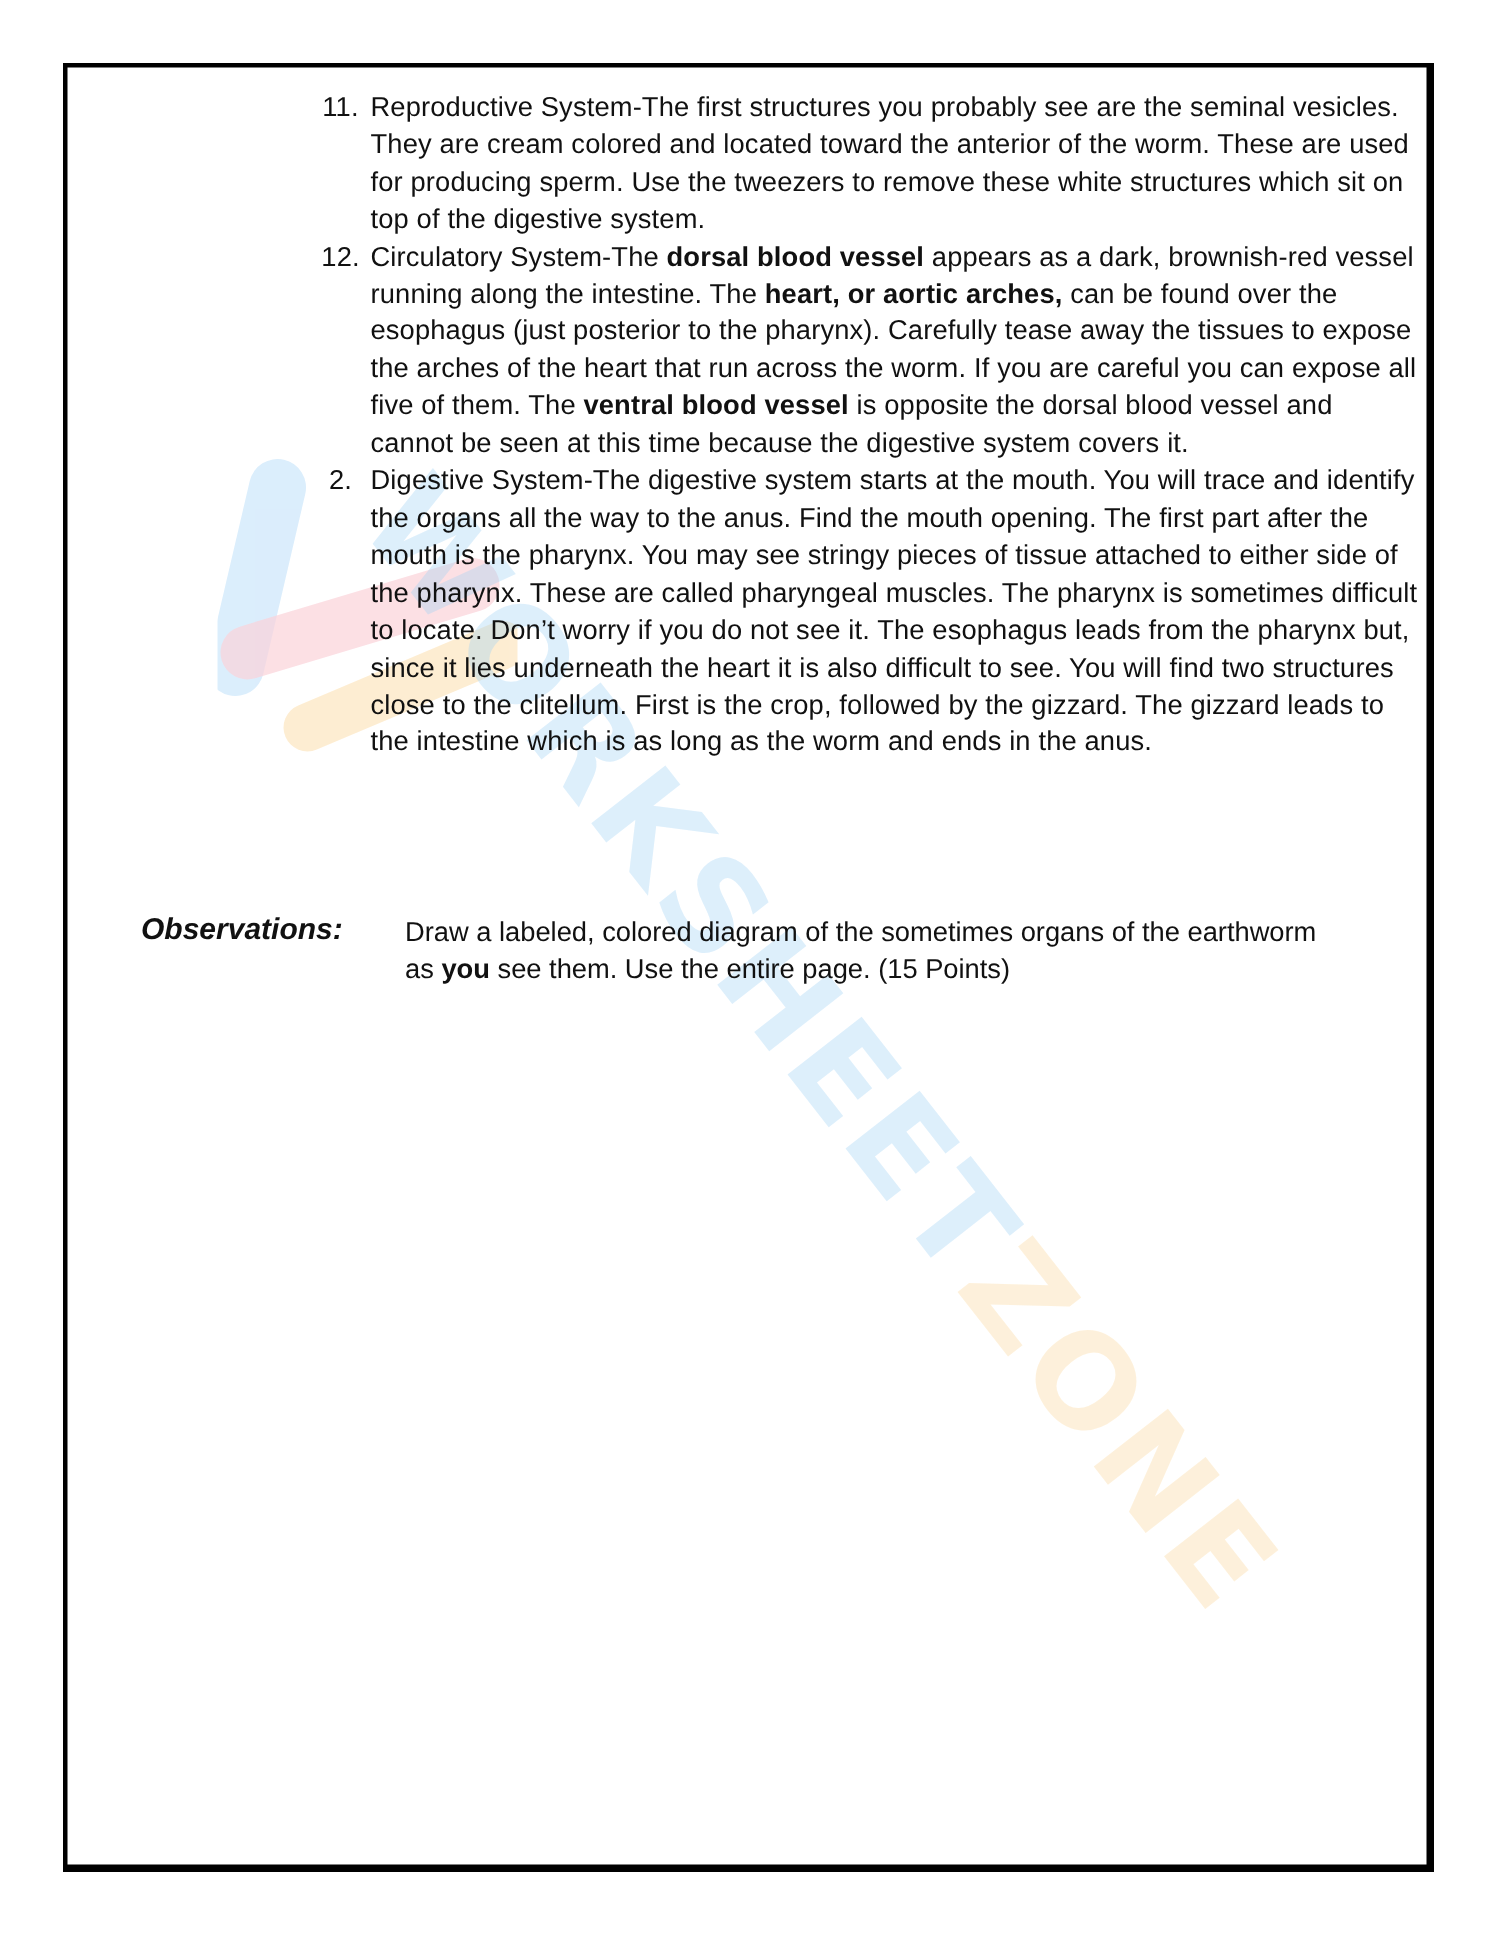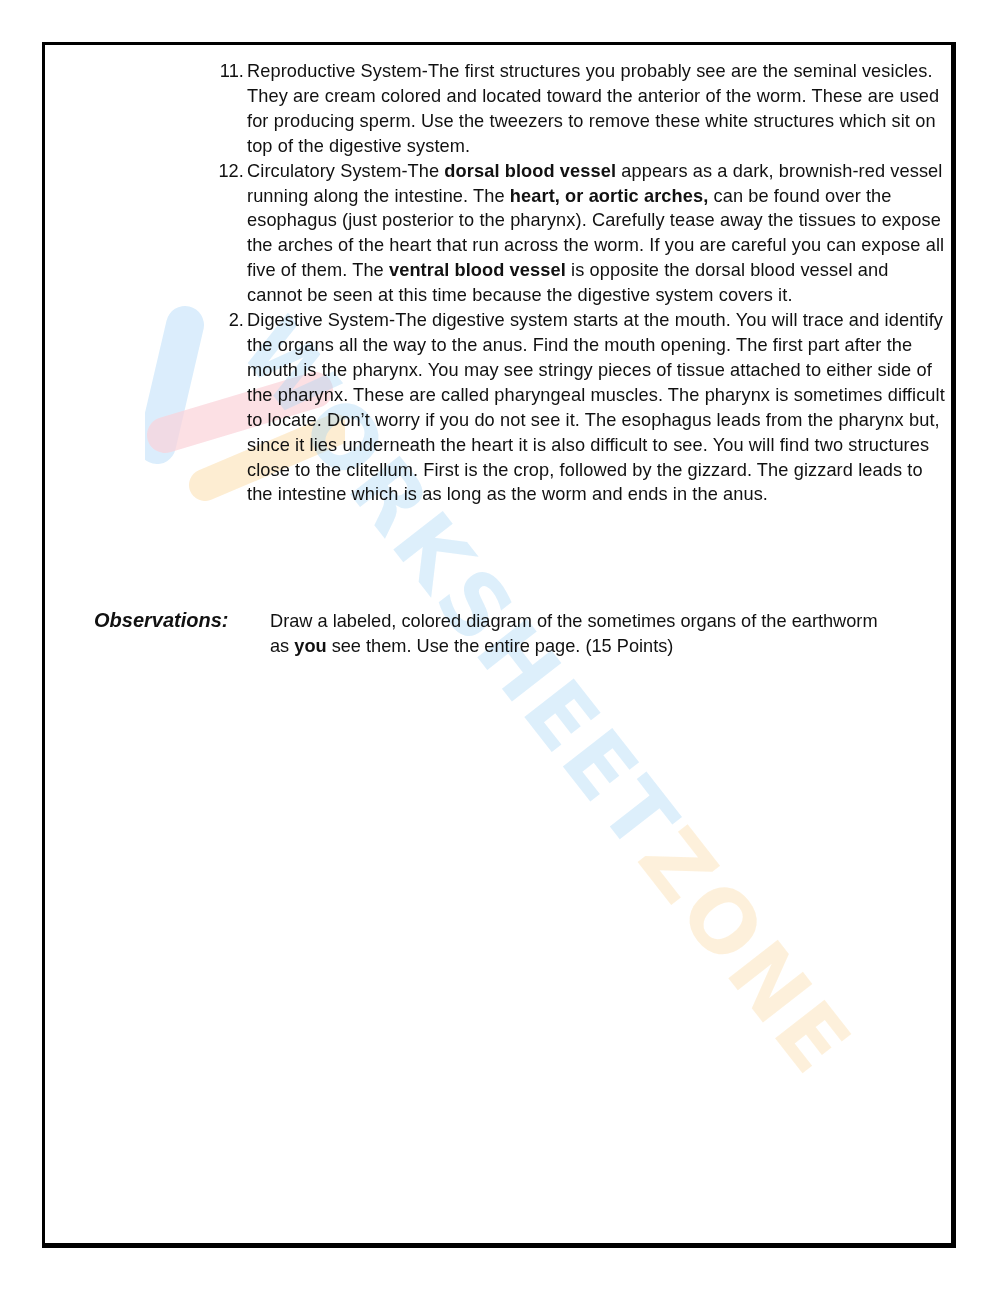--- a/index.html
+++ b/index.html
@@ -80,21 +80,21 @@
       padding-left: 37px;
       font-size: 18.2px;
       line-height: 24.9px;
       letter-spacing: 0.1px;
     }
     .item-num {
       position: absolute;
       left: 0;
       top: 0;
       width: 34px;
-      text-align: right;
+      text-align: center;
     }
     .obs-label {
       position: absolute;
       left: 94px;
       top: 607px;
       font-size: 20px;
       font-style: italic;
       line-height: 26px;
       font-weight: bold;
     }

